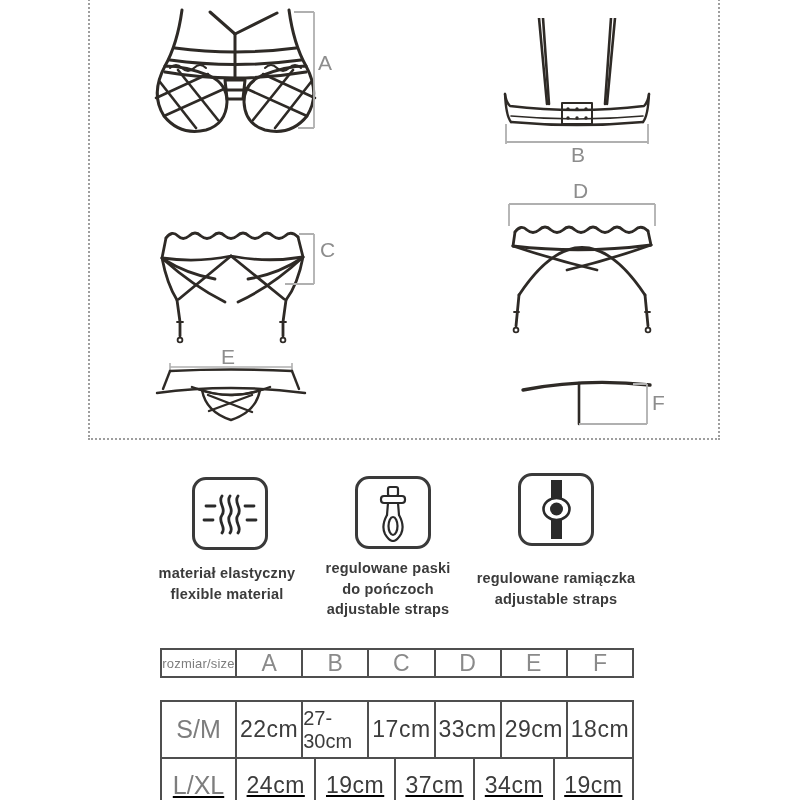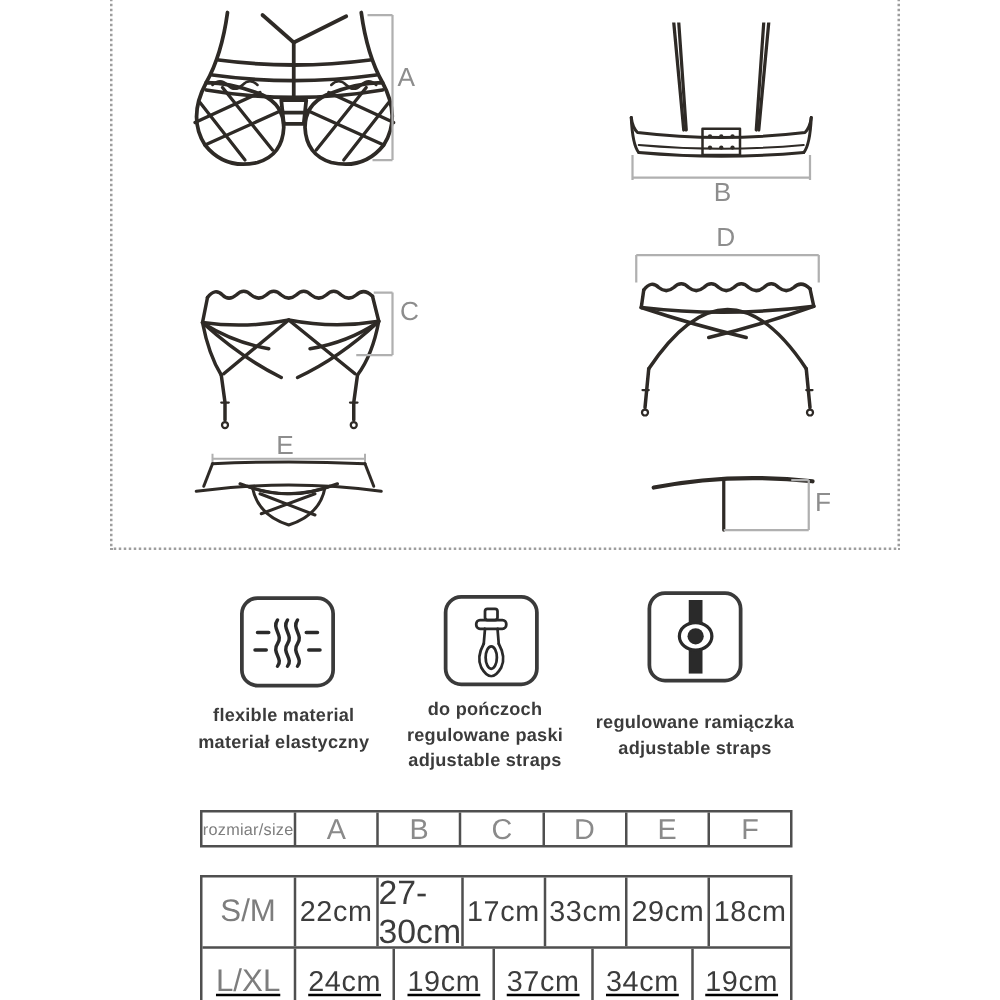--- a/index.html
+++ b/index.html
@@ -34,21 +34,21 @@
   .t-row{display:flex;height:55px;box-sizing:border-box;}
   .t-row + .t-row{border-top:2px solid #4f4f4f;text-decoration:underline;}
   .cell{display:flex;align-items:center;justify-content:center;box-sizing:border-box;}
   .c-size{width:75px;flex:none;border-right:2px solid #4f4f4f;}
   .c-val{flex:1;border-right:2px solid #4f4f4f;}
   .c-val:last-child{border-right:none;}
   .h-label{font-size:13px;color:#7d7d7d;letter-spacing:0.2px;}
   .h-letter{font-size:23px;color:#8a8a8a;font-weight:400;}
   .b-size{font-size:25px;color:#7d7d7d;}
   .b-val{font-size:23px;color:#3c3c3c;letter-spacing:0.5px;}
-  .b-val.narrow{font-size:27px;letter-spacing:0;}
+  .b-val.narrow{font-size:20px;letter-spacing:0;}
 </style>
 </head>
 <body>
 
 <div class="diagram-box">
 
   <div class="abs" style="left:58px;top:12px;">
     <svg width="175" height="132" viewBox="0 0 175 132">
       <g fill="none" stroke="#2e2a26" stroke-width="3" stroke-linecap="round" stroke-linejoin="round">
         <path d="M34,4 C31,26 26,44 17,60"></path>
@@ -228,26 +228,26 @@
 </div>
 <div class="feature-icon-box" style="left:518px;top:473px;">
   <svg width="64" height="59" viewBox="0 0 64 59">
     <rect x="27" y="0" width="11" height="59" fill="#2a2a2a"></rect>
     <ellipse cx="32.5" cy="29" rx="13" ry="11" fill="#ffffff" stroke="#2a2a2a" stroke-width="2.6"></ellipse>
     <circle cx="32.5" cy="29" r="6.5" fill="#2a2a2a"></circle>
   </svg>
 </div>
 
 <div class="feature-caption" style="left:137px;top:563px;width:180px;">
+  <div>materiał elastyczny</div>
   <div>flexible material</div>
-  <div>materiał elastyczny</div>
 </div>
 <div class="feature-caption" style="left:303px;top:558px;width:170px;">
+  <div>regulowane paski</div>
   <div>do pończoch</div>
-  <div>regulowane paski</div>
   <div>adjustable straps</div>
 </div>
 <div class="feature-caption" style="left:461px;top:568px;width:190px;">
   <div>regulowane ramiączka</div>
   <div>adjustable straps</div>
 </div>
 
 <div class="size-table">
   <div class="t-header">
     <div class="cell c-size h-label">rozmiar/size</div>

